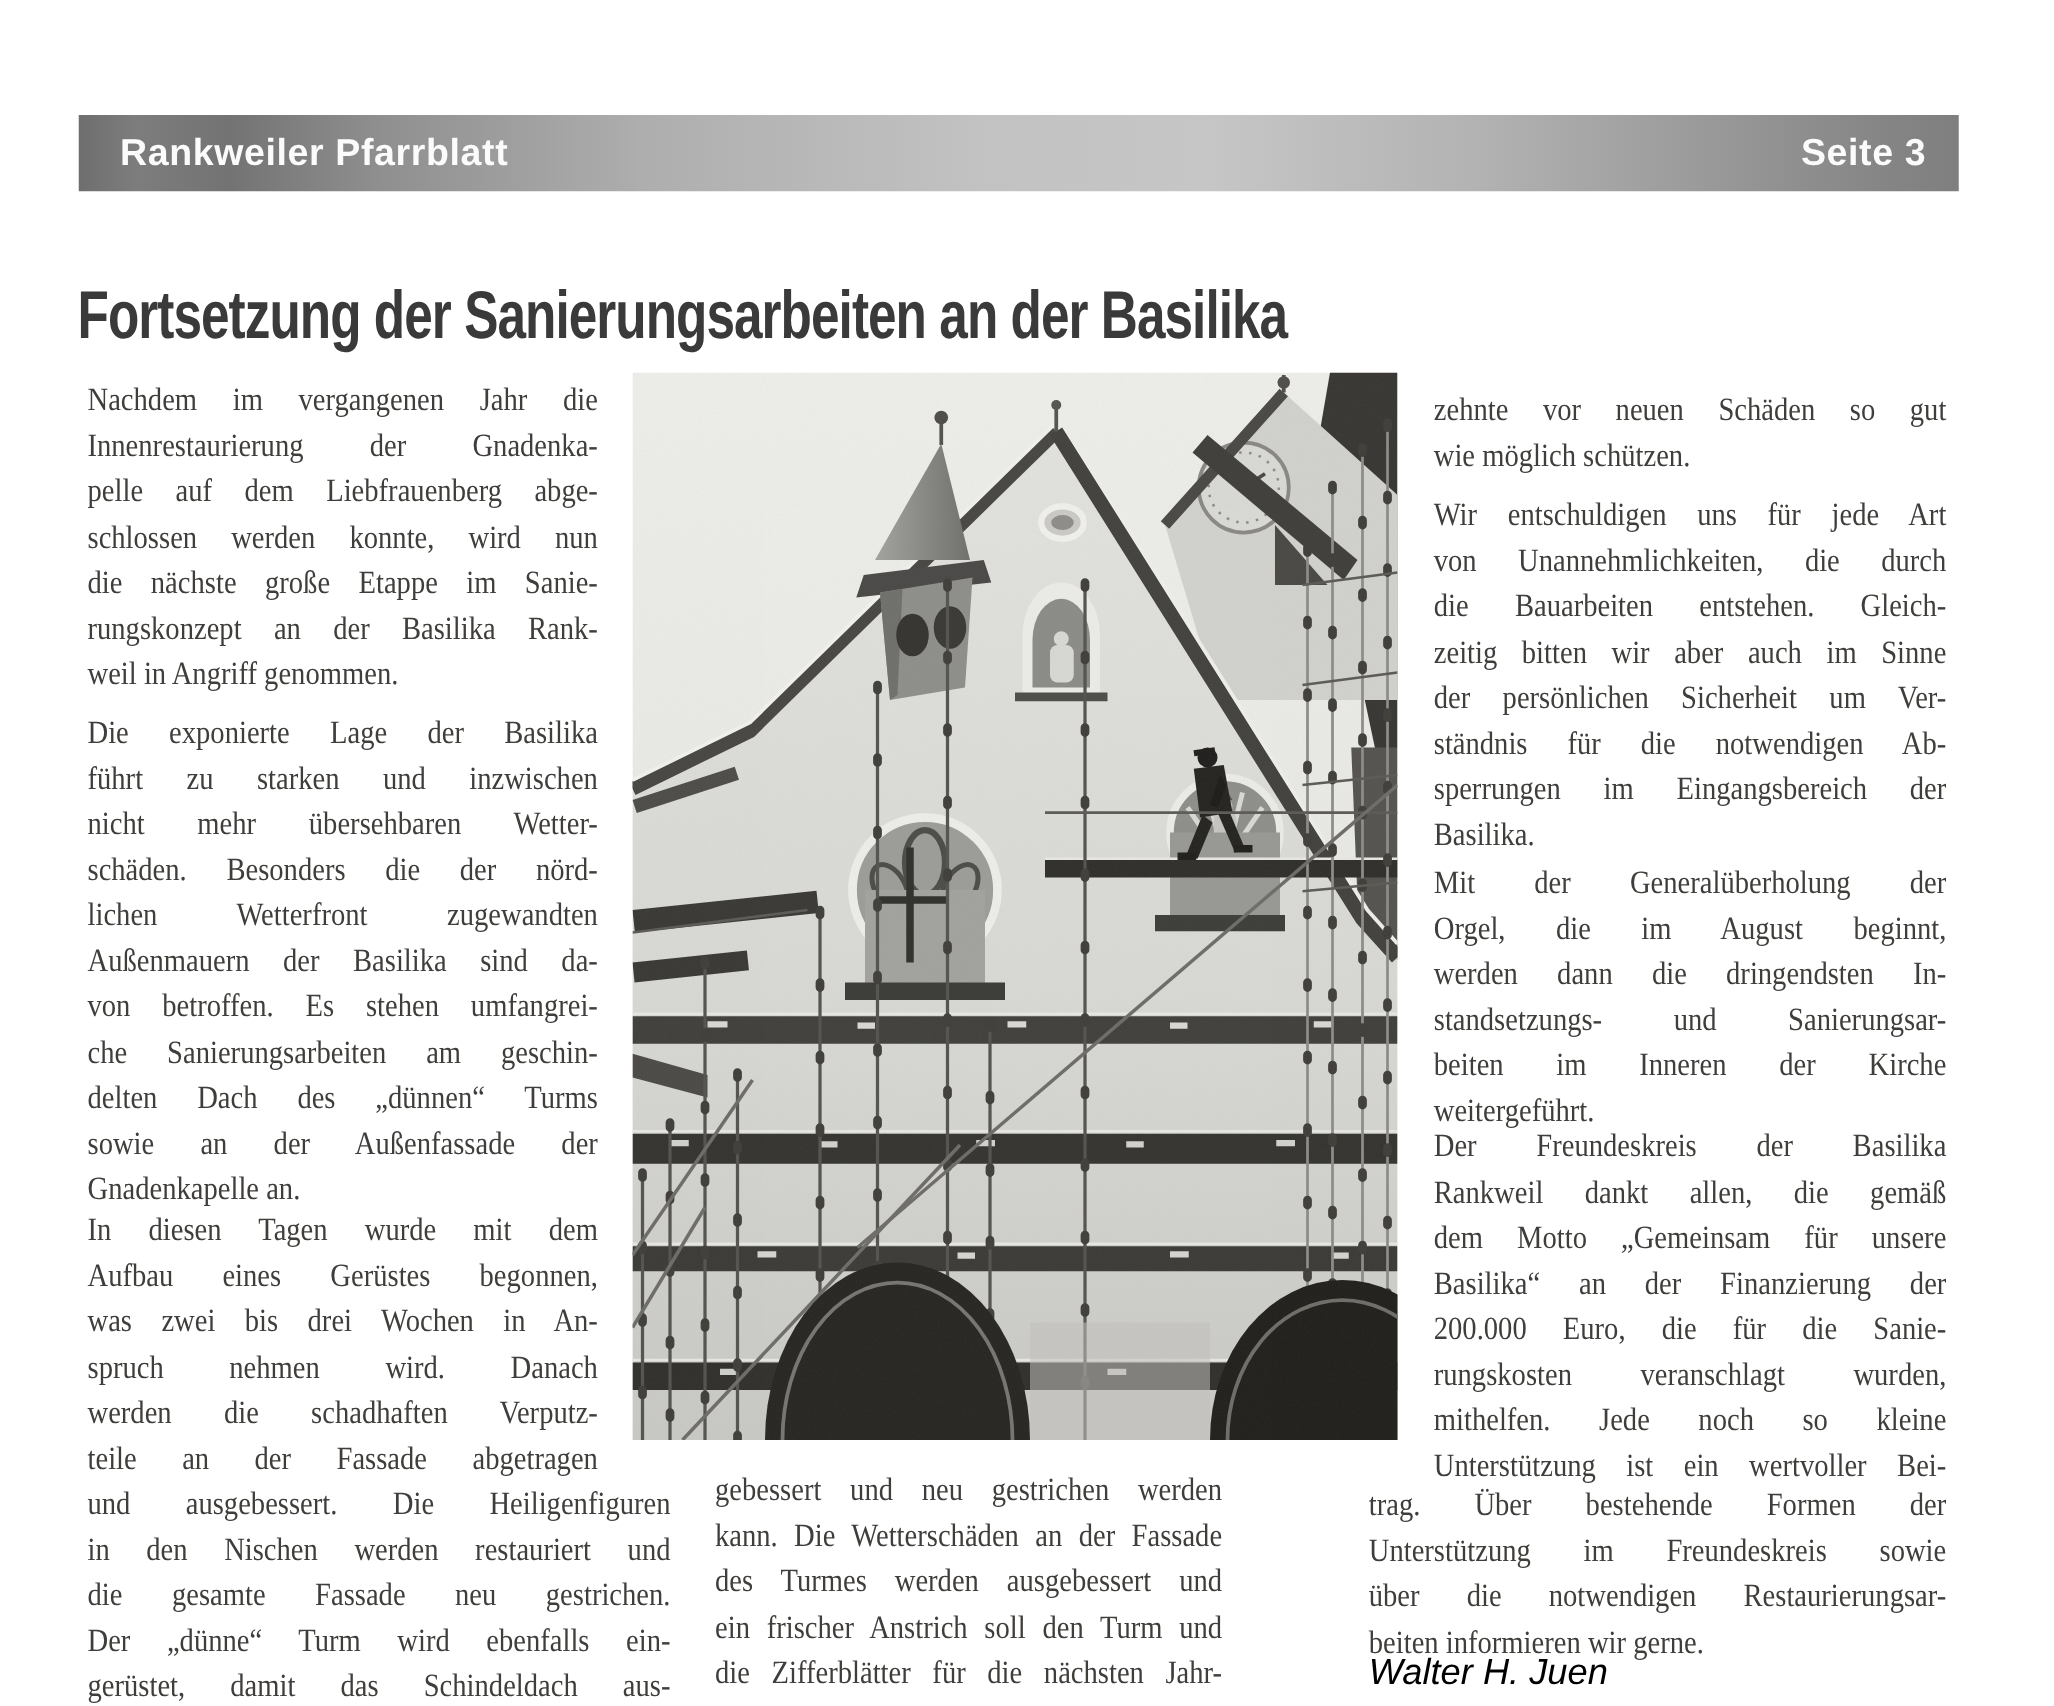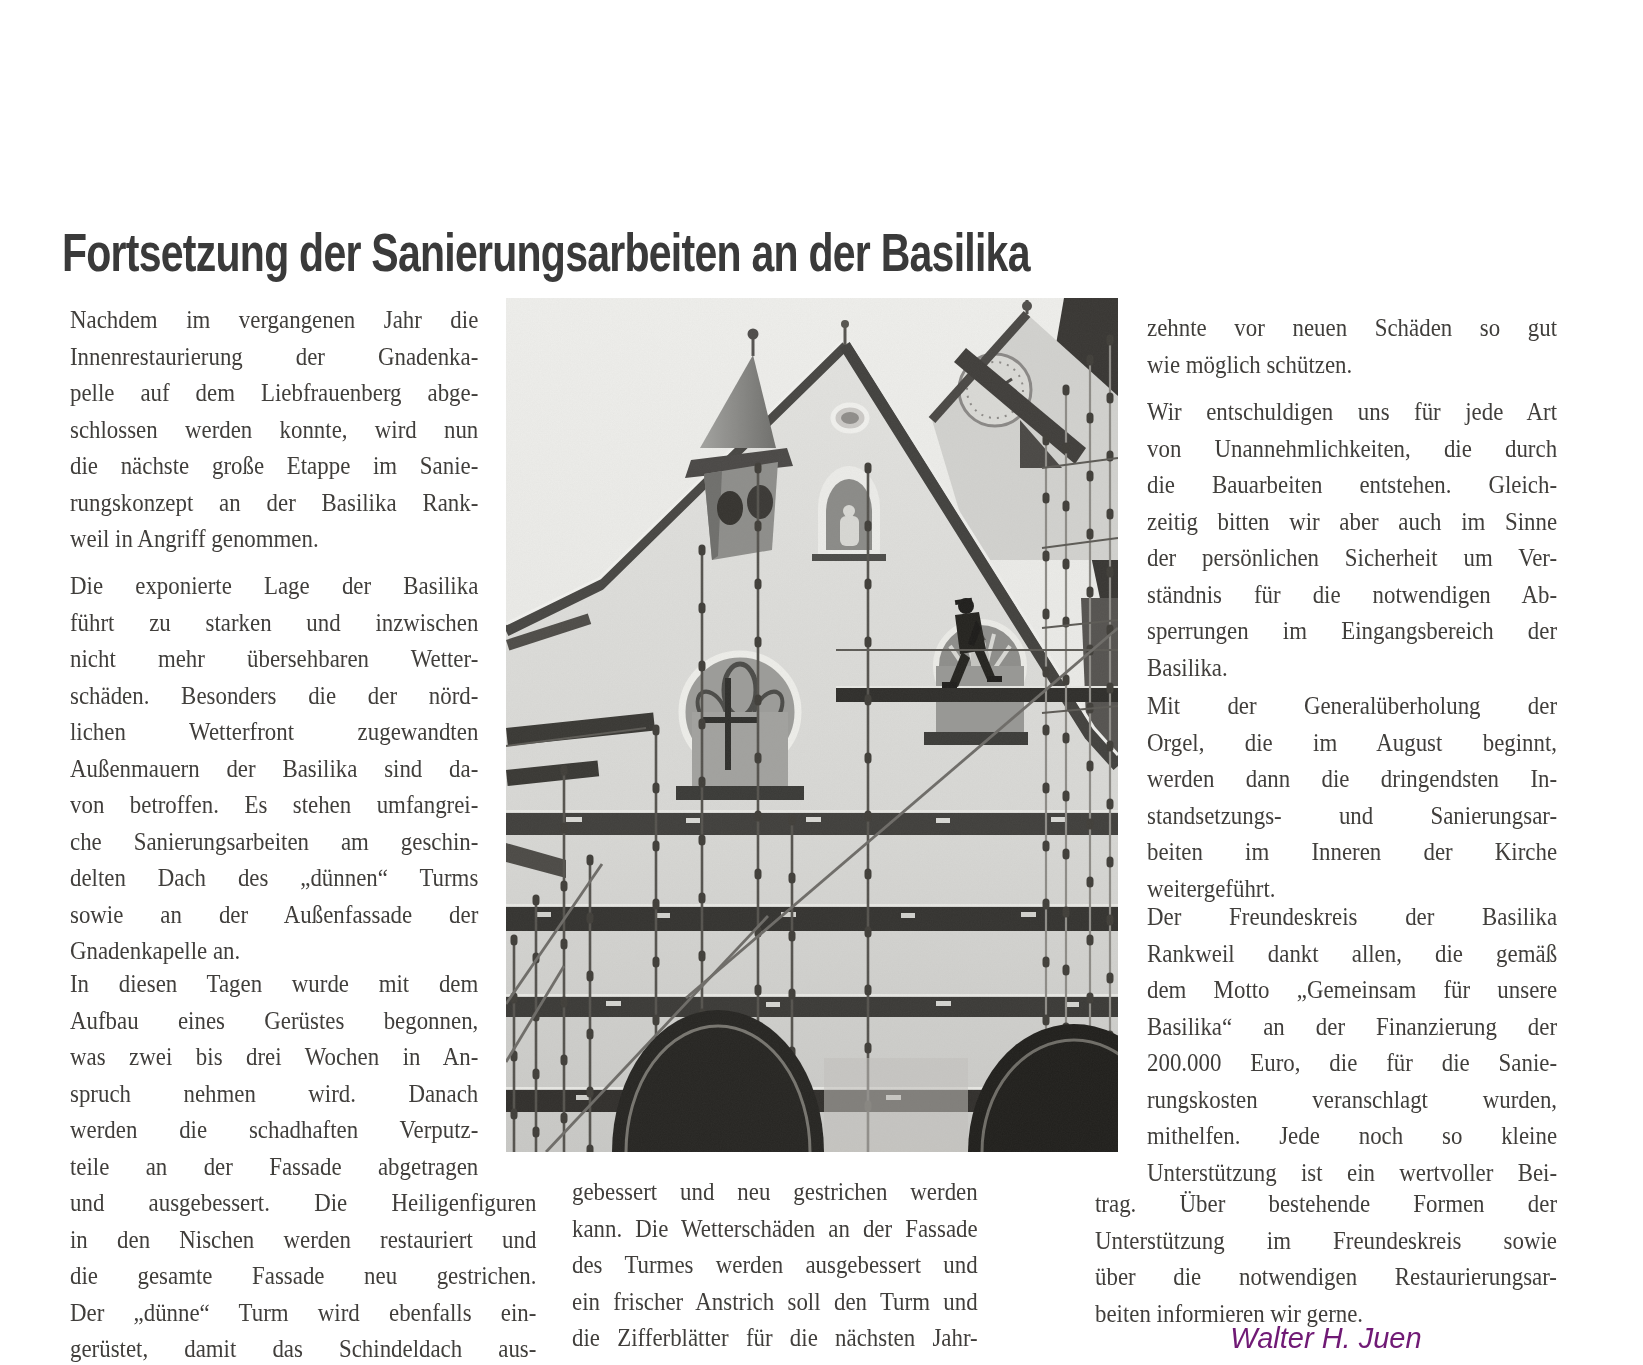--- a/index.html
+++ b/index.html
@@ -46,40 +46,44 @@
   .p-l3b{left:70px;top:1185px;width:530px;}
   .p-m1{left:572px;top:1174px;width:461px;}
   .p-r1{left:1147px;top:310px;width:466px;}
   .p-r2{left:1147px;top:394px;width:466px;}
   .p-r3{left:1147px;top:688px;width:466px;}
   .p-r4a{left:1147px;top:899px;width:466px;}
   .p-r4b{left:1095px;top:1186px;width:525px;}
 
   .byline{
     position:absolute;left:1095px;top:1322px;width:462px;
-    text-align:center;font-family:"Liberation Sans", sans-serif;
-    font-style:italic;font-size:29px;color:#701a75;
+    text-align:left;font-family:"Liberation Sans", sans-serif;
+    font-style:italic;font-size:29px;color:#000000;
   }
 
   
   .photo{position:absolute;left:506px;top:298px;width:612px;height:854px;}
 
   
   .pole{stroke:#55534e;stroke-width:2.6;}
   .pole-lt{stroke:#8e8c87;stroke-width:2.2;}
   .knob{stroke:#403e39;stroke-width:7;stroke-dasharray:4 54;stroke-linecap:round;fill:none;}
   .rail{stroke:#5c5a55;stroke-width:2.2;}
   .diag{stroke:#6e6c68;stroke-width:2.8;}
   .edgehi{stroke:#e8e8e4;stroke-width:2;}
 </style>
 </head>
 <body>
 
 <div class="page">
 
+  <div class="bar">
+    <span>Rankweiler Pfarrblatt</span>
+    <span>Seite 3</span>
+  </div>
 
   <div class="title">Fortsetzung der Sanierungsarbeiten an der Basilika</div>
 
   <div class="para p-l1">
       <div class="jline">Nachdem im vergangenen Jahr die</div>
       <div class="jline">Innenrestaurierung der Gnadenka-</div>
       <div class="jline">pelle auf dem Liebfrauenberg abge-</div>
       <div class="jline">schlossen werden konnte, wird nun</div>
       <div class="jline">die nächste große Etappe im Sanie-</div>
       <div class="jline">rungskonzept an der Basilika Rank-</div>

